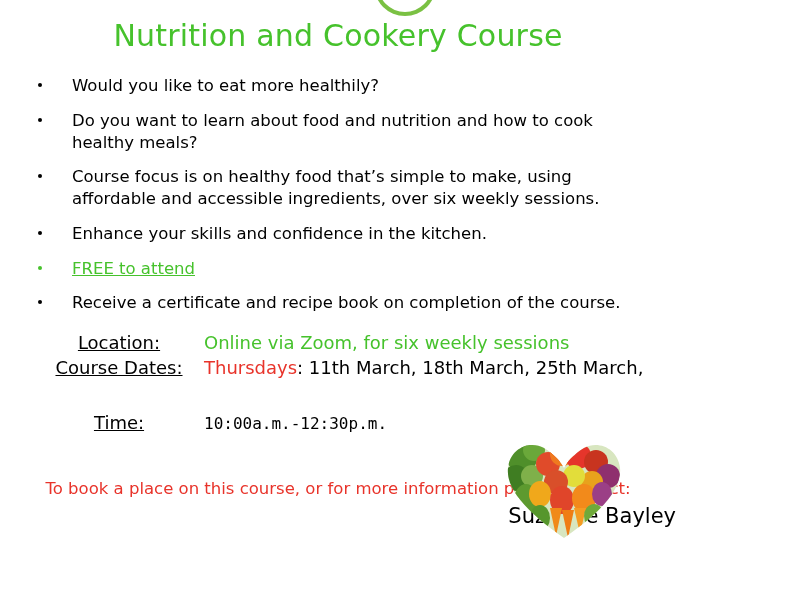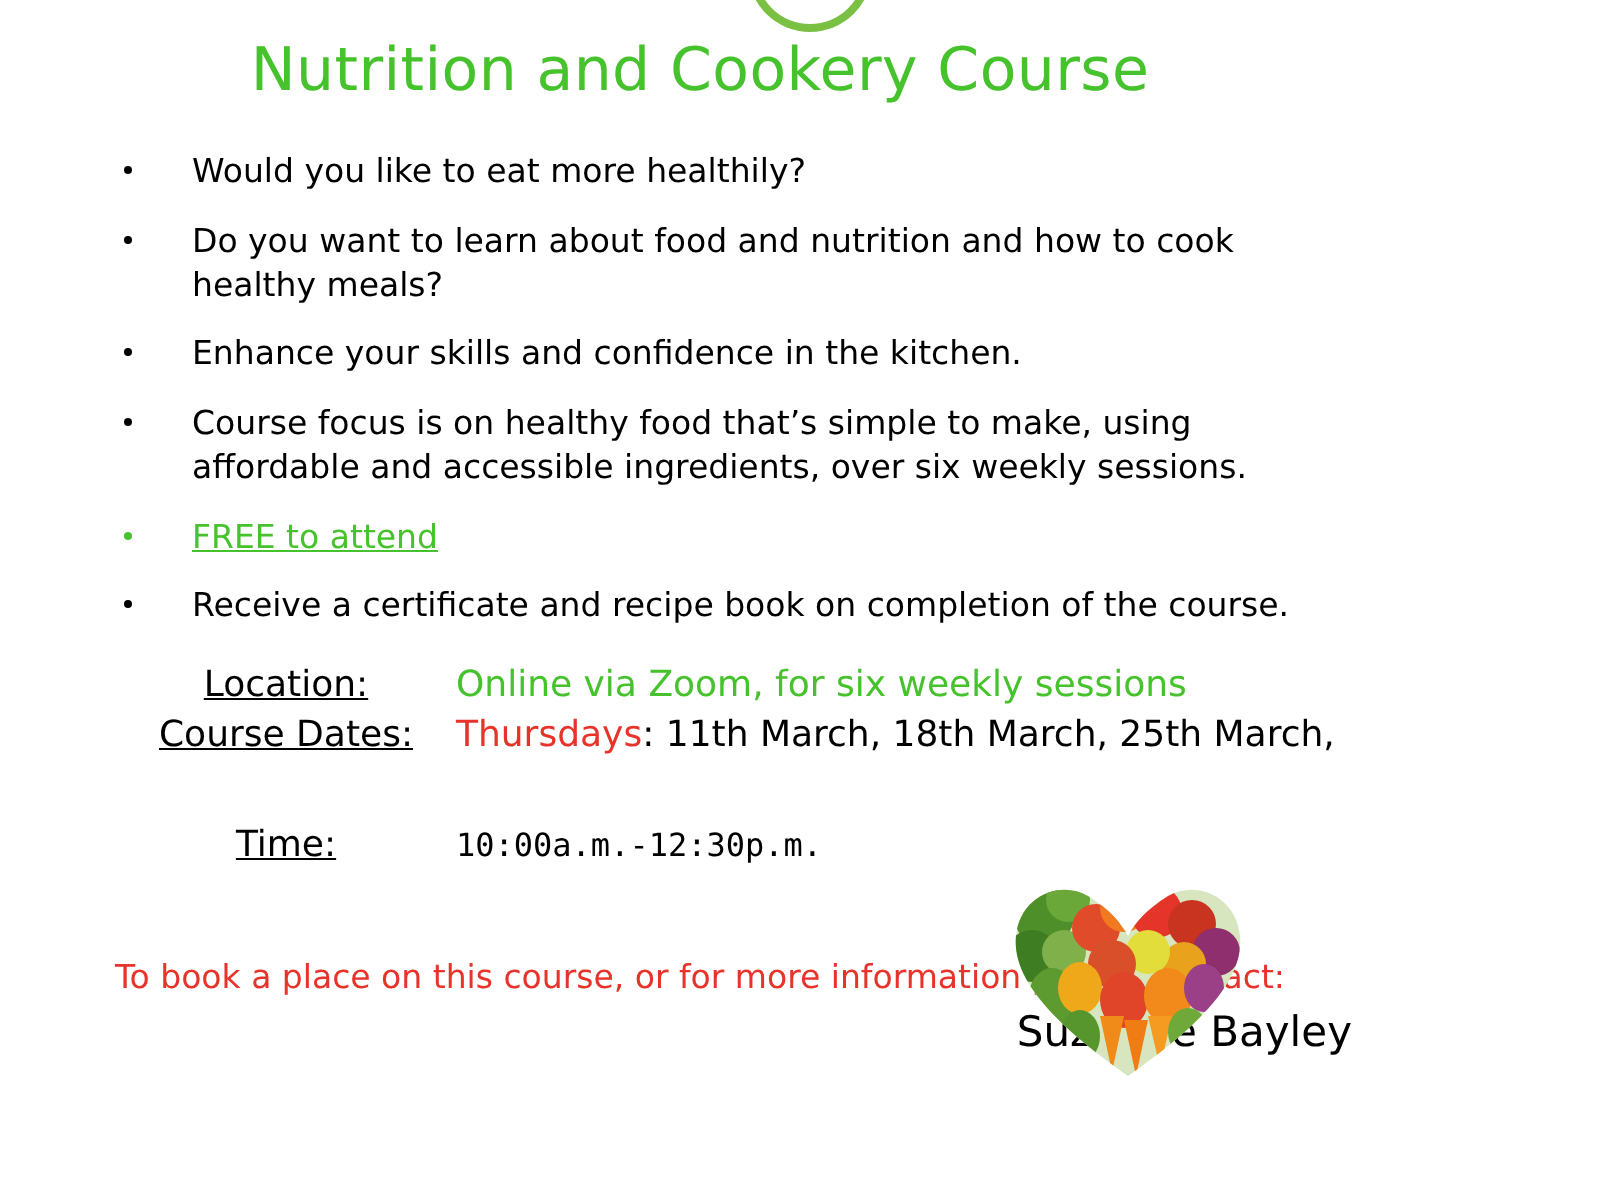--- a/index.html
+++ b/index.html
@@ -12,21 +12,20 @@
     background: #ffffff;
     font-family: "DejaVu Sans", sans-serif;
     overflow: hidden;
     position: relative;
   }
   .page {
     position: relative;
     width: 676px;
     height: 600px;
     box-sizing: border-box;
-    padding-left: 24px;
   }
 
   
   .logo-leaf {
     position: absolute;
     left: 374px;
     top: -22px;
     width: 54px;
     height: 30px;
     border: 4px solid #7ac143;
@@ -153,25 +152,25 @@
     <li>
       <span class="dot"></span>
       <span class="txt">Would you like to eat more healthily?</span>
     </li>
     <li>
       <span class="dot"></span>
       <span class="txt">Do you want to learn about food and nutrition and how to cook healthy meals?</span>
     </li>
     <li>
       <span class="dot"></span>
+      <span class="txt">Course focus is on healthy food that’s simple to make, using affordable and accessible ingredients, over six weekly sessions.</span>
+    </li>
+    <li>
+      <span class="dot"></span>
       <span class="txt">Enhance your skills and confidence in the kitchen.</span>
-    </li>
-    <li>
-      <span class="dot"></span>
-      <span class="txt">Course focus is on healthy food that’s simple to make, using affordable and accessible ingredients, over six weekly sessions.</span>
     </li>
     <li class="free">
       <span class="dot"></span>
       <span class="txt">FREE to attend</span>
     </li>
     <li>
       <span class="dot"></span>
       <span class="txt">Receive a certificate and recipe book on completion of the course.</span>
     </li>
   </ul>

